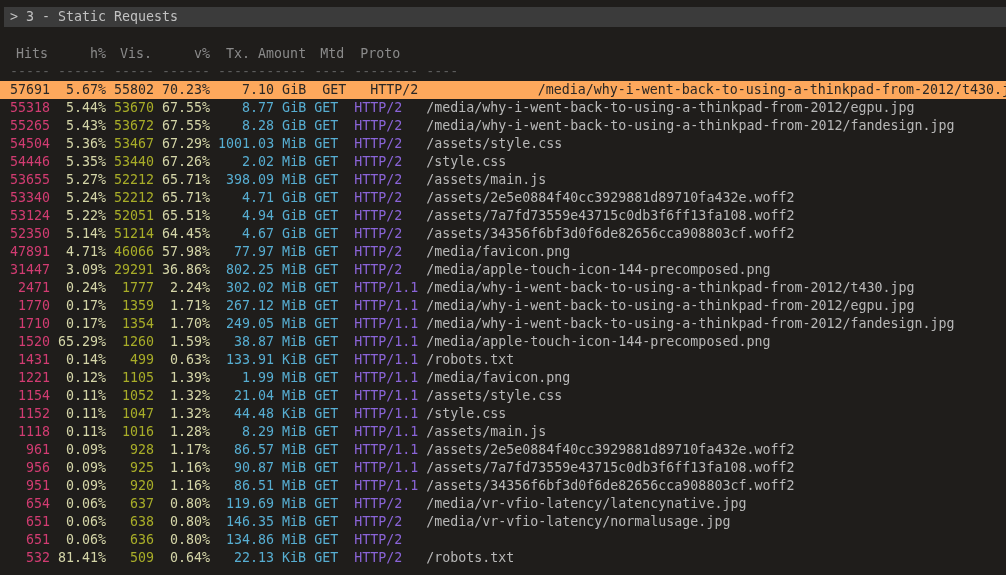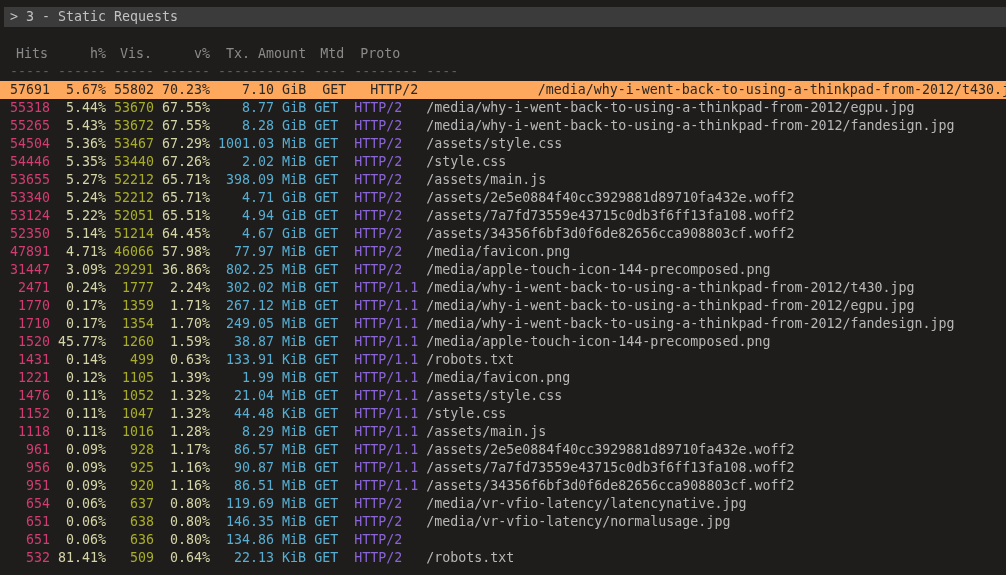--- a/index.html
+++ b/index.html
@@ -249,21 +249,21 @@
     <span class="cell al-r c-vis">1354</span>
     <span class="cell al-r c-vpct">1.70%</span>
     <span class="cell al-r c-tx">249.05 MiB</span>
     <span class="cell al-l c-mtd">GET</span>
     <span class="cell al-l c-proto">HTTP/1.1</span>
     <span class="cell al-l c-data">/media/why-i-went-back-to-using-a-thinkpad-from-2012/fandesign.jpg</span>
   </div>
 
   <div class="row">
     <span class="cell al-r c-hits">1520</span>
-    <span class="cell al-r c-hpct">45.77%</span>
+    <span class="cell al-r c-hpct">65.29%</span>
     <span class="cell al-r c-vis">1260</span>
     <span class="cell al-r c-vpct">1.59%</span>
     <span class="cell al-r c-tx">38.87 MiB</span>
     <span class="cell al-l c-mtd">GET</span>
     <span class="cell al-l c-proto">HTTP/1.1</span>
     <span class="cell al-l c-data">/media/apple-touch-icon-144-precomposed.png</span>
   </div>
 
   <div class="row">
     <span class="cell al-r c-hits">1431</span>
@@ -281,21 +281,21 @@
     <span class="cell al-r c-hpct">0.12%</span>
     <span class="cell al-r c-vis">1105</span>
     <span class="cell al-r c-vpct">1.39%</span>
     <span class="cell al-r c-tx">1.99 MiB</span>
     <span class="cell al-l c-mtd">GET</span>
     <span class="cell al-l c-proto">HTTP/1.1</span>
     <span class="cell al-l c-data">/media/favicon.png</span>
   </div>
 
   <div class="row">
-    <span class="cell al-r c-hits">1476</span>
+    <span class="cell al-r c-hits">1154</span>
     <span class="cell al-r c-hpct">0.11%</span>
     <span class="cell al-r c-vis">1052</span>
     <span class="cell al-r c-vpct">1.32%</span>
     <span class="cell al-r c-tx">21.04 MiB</span>
     <span class="cell al-l c-mtd">GET</span>
     <span class="cell al-l c-proto">HTTP/1.1</span>
     <span class="cell al-l c-data">/assets/style.css</span>
   </div>
 
   <div class="row">

